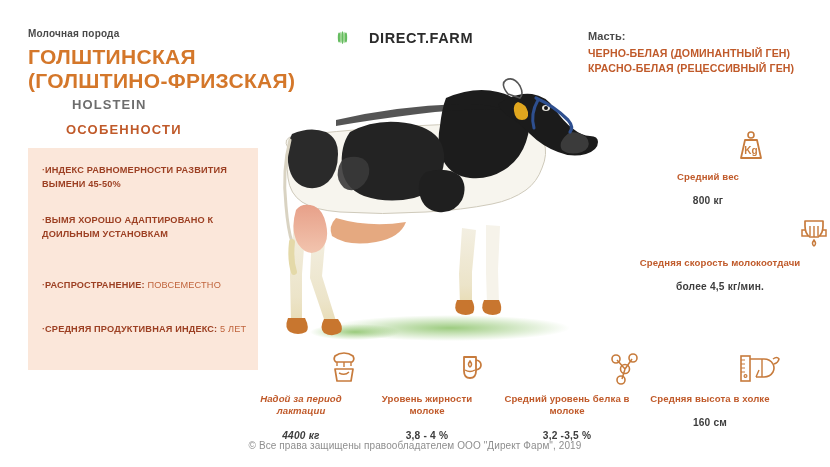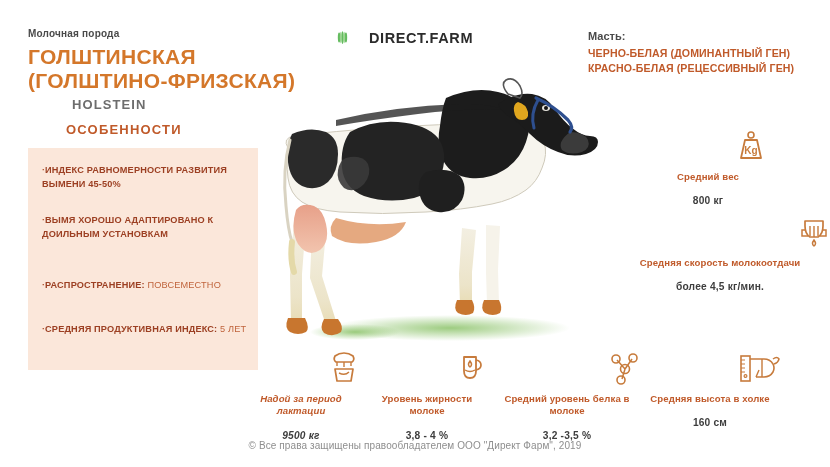--- a/index.html
+++ b/index.html
@@ -222,21 +222,21 @@
   <div class="stat s-yield">
     <div class="ico">
       <svg width="36" height="36" viewBox="0 0 36 36">
         <path d="M9 6 q4 -3 9 -3 q5 0 9 3 q2 4 -1 6 h-16 q-3 -2 -1 -6 Z" fill="none" stroke="#C77B3C" stroke-width="1.7" stroke-linejoin="round"></path>
         <path d="M11 12 v4 M18 12 v5 M25 12 v4" stroke="#C77B3C" stroke-width="1.4"></path>
         <path d="M9 19 h18 l-2 12 h-14 Z" fill="none" stroke="#C77B3C" stroke-width="1.7" stroke-linejoin="round"></path>
         <path d="M13 23 q6 3 10 -1" fill="none" stroke="#C77B3C" stroke-width="1.4"></path>
       </svg>
     </div>
     <div class="cap">Надой за период лактации</div>
-    <div class="val">9500 кг</div>
+    <div class="val">4400 кг</div>
   </div>
 
   <div class="stat s-fat">
     <div class="ico">
       <svg width="34" height="34" viewBox="0 0 34 34">
         <path d="M10 5 h12 v14 q0 7 -6 7 q-6 0 -6 -7 Z" fill="none" stroke="#C77B3C" stroke-width="1.8" stroke-linejoin="round"></path>
         <path d="M22 8 q5 1 5 5 q0 4 -5 5" fill="none" stroke="#C77B3C" stroke-width="1.7"></path>
         <path d="M16 9 q3 4 0 6 q-3 -2 0 -6 Z" fill="none" stroke="#C77B3C" stroke-width="1.5"></path>
         <path d="M11 18 q5 3 10 0" fill="none" stroke="#C77B3C" stroke-width="1.4"></path>
       </svg>

